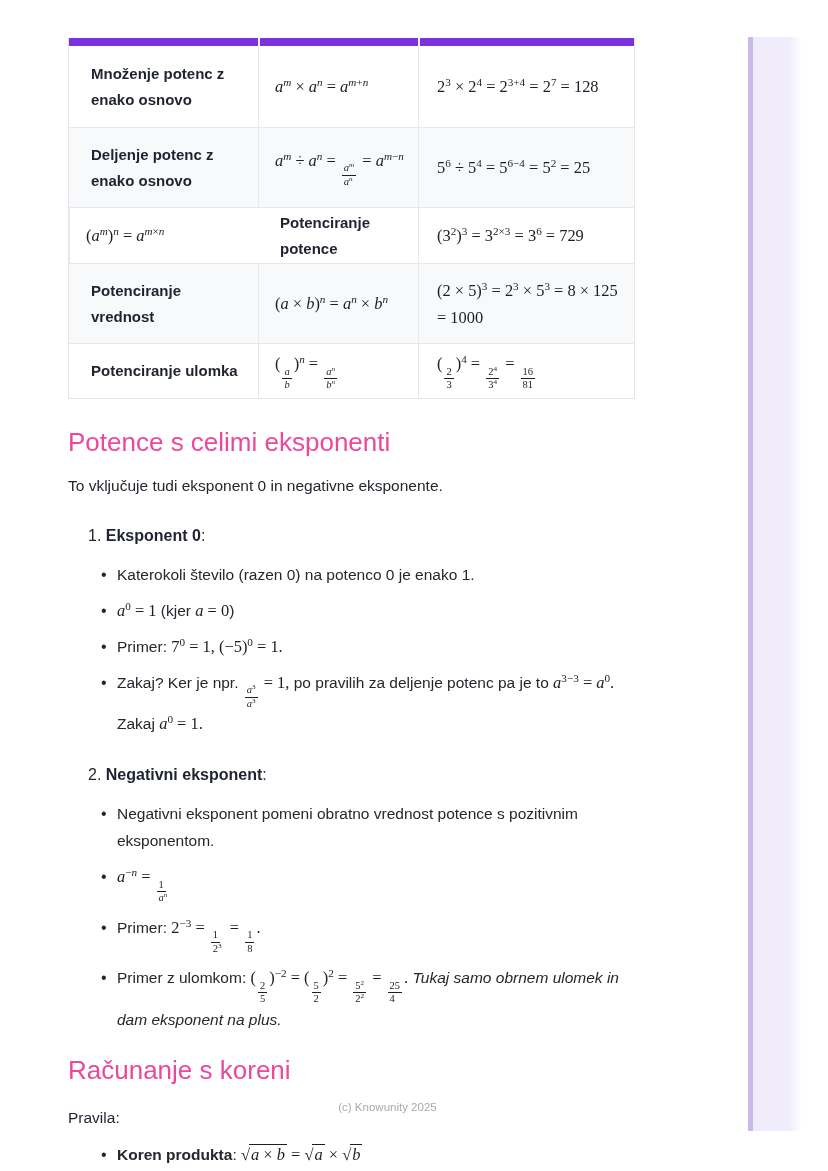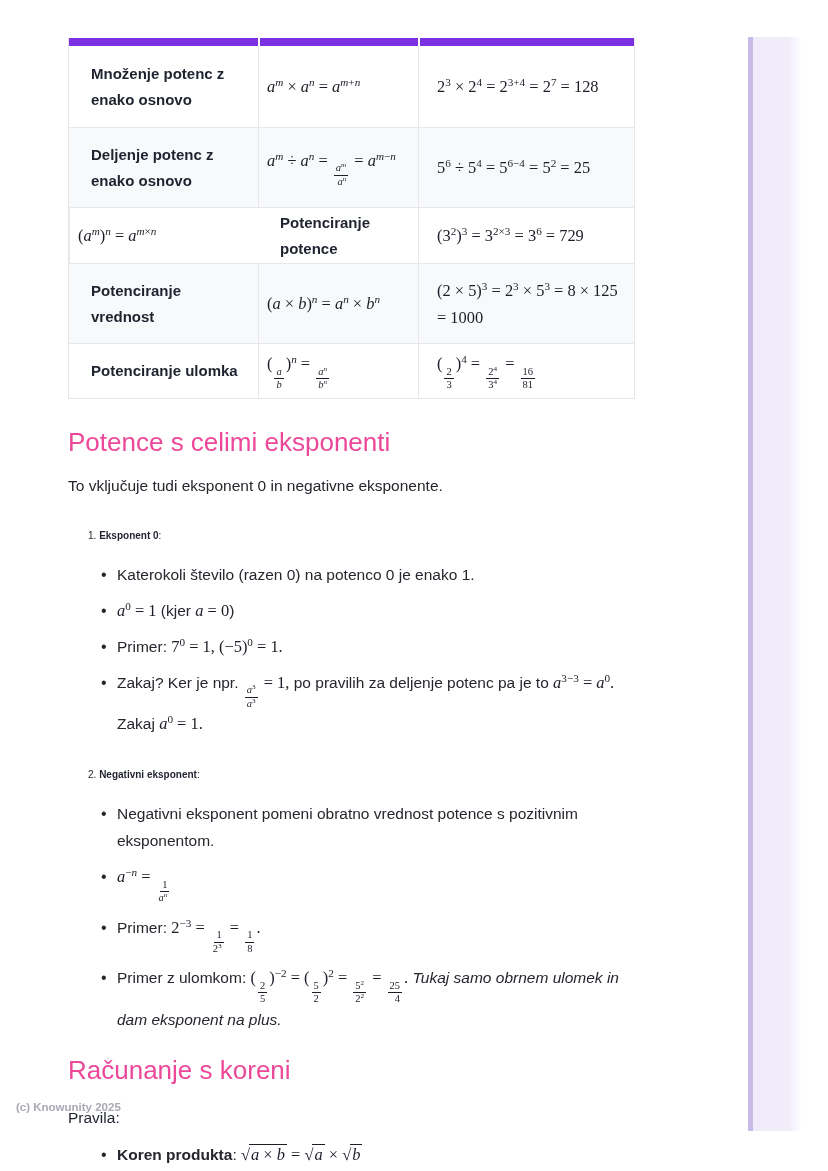--- a/index.html
+++ b/index.html
@@ -18,57 +18,57 @@
     border:1px solid #e5e5ea;border-top:none;
   }
   .bar{background:#7b31e0}
   .bar.b2,.bar.b3{border-left:2px solid #ffffff;box-sizing:border-box}
   .cell{box-sizing:border-box;display:flex;align-items:center;border-top:1px solid #e8e8ec;background:#fff}
   .cell.c2,.cell.c3{border-left:1px solid #e8e8ec}
   .cell.r0{border-top:none}
   .cell.alt{background:#f8f9fb}
   .lbl .ct{font-weight:700;font-size:15px;line-height:26px;color:#1f2330}
   .lbl{padding:0 14px 0 22px}
-  .mcell{padding:0 10px 0 8px;font-size:15.5px;line-height:27px}
+  .mcell{padding:0 10px 0 16px;font-size:15.5px;line-height:27px}
   .c3.mcell{padding-left:18px;padding-right:12px}
   .ct{display:block}
 
   
   .math{font-family:"Liberation Serif","DejaVu Serif",serif;font-size:1.06em;color:#1d1d28}
   .math i{font-style:italic}
   .math sup{font-size:0.68em;vertical-align:0.5em;line-height:0}
-  .frac{display:inline-flex;flex-direction:column;align-items:flex-end;vertical-align:-0.5em;
+  .frac{display:inline-flex;flex-direction:column;align-items:flex-start;vertical-align:-0.5em;
         font-size:0.64em;line-height:1.2;margin:0 2px;text-align:center}
   .frac .fn{border-bottom:1px solid #1d1d28;padding:0 2px}
   .frac .fd{padding:0 2px}
   .sqrt{white-space:nowrap}
   .sqrt .rsign{margin-right:-1px}
   .sqrt .rad{border-top:1px solid #1d1d28;padding:0 2px}
 
   
   h2.sec{font-size:26px;line-height:30px;font-weight:400;color:#ec4899;margin:28px 0 0}
   h2.sec2{margin-top:22px}
   p.intro{font-size:15.5px;line-height:24px;margin:17px 0 0}
-  .nhead{margin:27px 0 0;padding-left:20px;font-size:10px;line-height:22px}
+  .nhead{margin:27px 0 0;padding-left:20px;font-size:16px;line-height:22px}
   .nhead strong{color:#1f2330}
   .bullet{position:relative;margin:9px 0 0;padding-left:49px;font-size:15.5px;line-height:27px}
   .bullet.first{margin-top:14px}
   .bullet::before{content:"•";position:absolute;left:33px;top:0;font-size:16px;color:#26262e}
   p.pravila{margin:24px 0 0;font-size:15.5px;font-weight:400;color:#1f2330}
   em{font-style:italic}
 
   
   .strip{
     position:absolute;left:748px;top:37px;width:53px;height:1094px;z-index:1;
     box-sizing:border-box;border-left:5px solid #c9baea;
     background:linear-gradient(to right,#f0ecfa 72%,#fdfdff 100%);
   }
   .copyright{
-    position:absolute;top:1101px;left:16px;width:775px;text-align:left;z-index:3;
-    font-size:11.5px;color:#aaa8b4;font-weight:bold;
+    position:absolute;top:1101px;left:0;width:775px;text-align:center;z-index:3;
+    font-size:11.5px;color:#aaa8b4;
   }
 </style>
 </head>
 <body>
 
 <div class="content">
 
   <div class="tbl">
     <div class="bar b1"></div>
     <div class="bar b2"></div>

